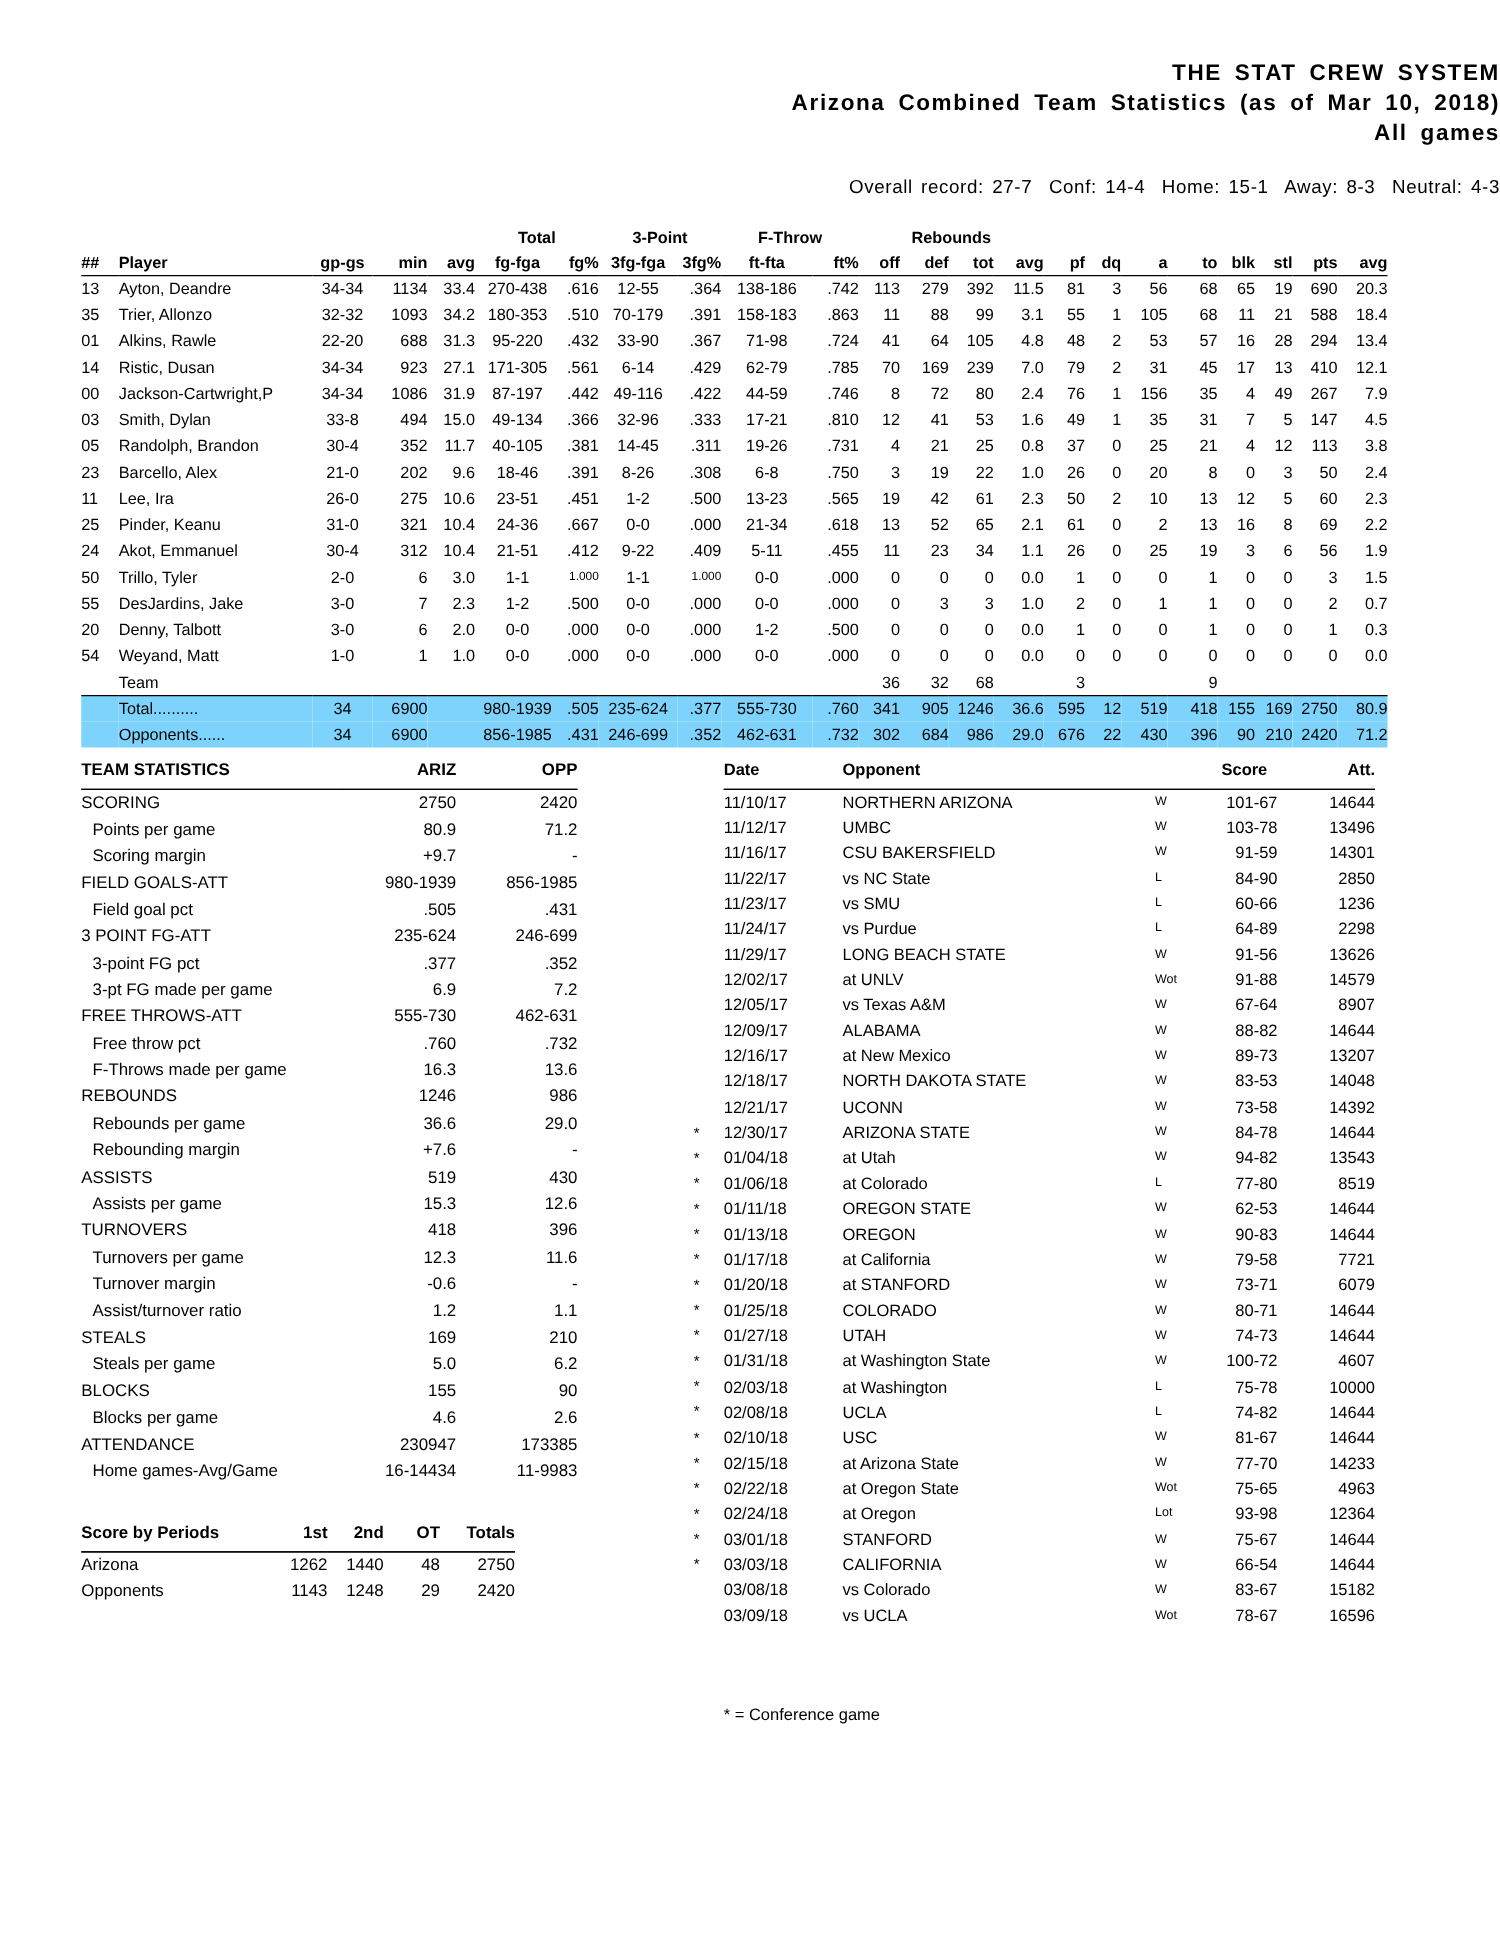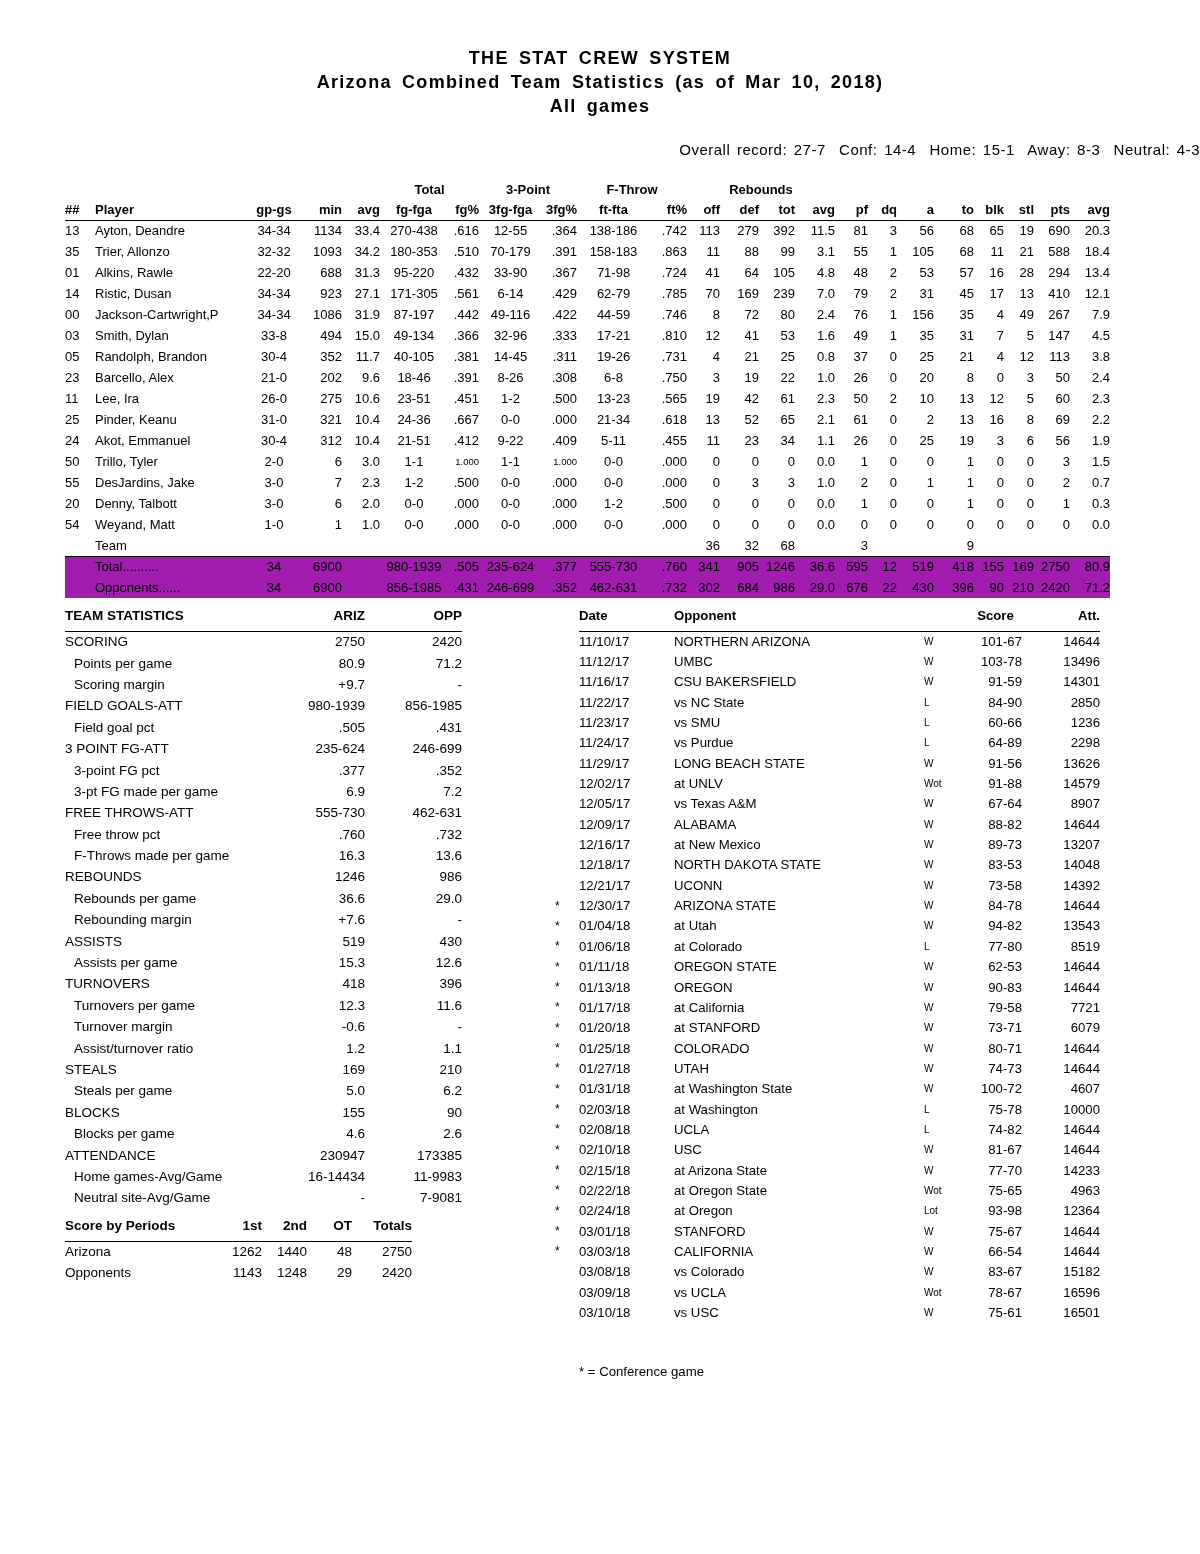--- a/index.html
+++ b/index.html
@@ -3,39 +3,39 @@
 <meta charset="utf-8">
 <style>
   * { margin:0; padding:0; box-sizing:border-box; }
   html,body { background:#fff; }
   body {
     position:relative; width:1200px; height:1554px;
     color:#000; font-family:"Liberation Sans", sans-serif;
     overflow:hidden;
   }
   .hdr {
-    position:absolute; top:46px; left:0; width:1200px; text-align:center;
+    position:absolute; top:46px; left:0; width:1200px; text-align:right;
     font-weight:bold; font-size:18px; line-height:24px;
     letter-spacing:1.3px; word-spacing:4px;
   }
   .record {
     position:absolute; top:141px; left:0; width:1200px; text-align:right;
     font-size:15px; letter-spacing:.5px; word-spacing:2px; white-space:pre;
   }
   table { border-collapse:collapse; table-layout:fixed; }
   th,td { padding:0; white-space:nowrap; }
   .l { text-align:left; } .c { text-align:center; } .r { text-align:right; }
 
   
   .ptable { position:absolute; left:65px; top:179px; width:1045px; font-size:13px; }
   .ptable th,.ptable td { height:21px; font-weight:normal; }
   .ptable thead th { font-weight:bold;margin-top:19px; }
   .ptable .group-row th { height:20px; }
   .ptable .head-row th { border-bottom:1px solid #000; }
-  .ptable .shade td { background:#a21caf; }
+  .ptable .shade td { background:#7dd3fc; }
   .ptable .top-line td { border-top:1px solid #000; }
   .tiny { font-size:9.5px; }
 
   
   .tstats { position:absolute; left:65px; top:608px; width:397px; font-size:13.5px; }
   .tstats th,.tstats td { height:21.4px; font-weight:normal; }
   .tstats .ts-head th { font-weight:bold; border-bottom:1px solid #000; height:23px; vertical-align:top; }
   .tstats .ind { padding-left:9px; }
 
   
@@ -716,25 +716,20 @@
       <tr>
         <td class="l">ATTENDANCE</td>
         <td class="r">230947</td>
         <td class="r">173385</td>
       </tr>
       <tr>
         <td class="l ind">Home games-Avg/Game</td>
         <td class="r">16-14434</td>
         <td class="r">11-9983</td>
       </tr>
-      <tr>
-        <td class="l ind">Neutral site-Avg/Game</td>
-        <td class="r">-</td>
-        <td class="r">7-9081</td>
-      </tr>
     </tbody>
 </table>
 
 <table class="speriods">
   <colgroup>
     <col style="width:135px">
       <col style="width:62px">
       <col style="width:45px">
       <col style="width:45px">
       <col style="width:60px">
@@ -1043,24 +1038,16 @@
         <td class="r">15182</td>
       </tr>
       <tr>
         <td class="l star"></td>
         <td class="l">03/09/18</td>
         <td class="l">vs UCLA</td>
         <td class="l result">Wot</td>
         <td class="r">78-67</td>
         <td class="r">16596</td>
       </tr>
-      <tr>
-        <td class="l star"></td>
-        <td class="l">03/10/18</td>
-        <td class="l">vs USC</td>
-        <td class="l result">W</td>
-        <td class="r">75-61</td>
-        <td class="r">16501</td>
-      </tr>
     </tbody>
 </table>
 
 <div class="footnote">* = Conference game</div>
 
 </body></html>

